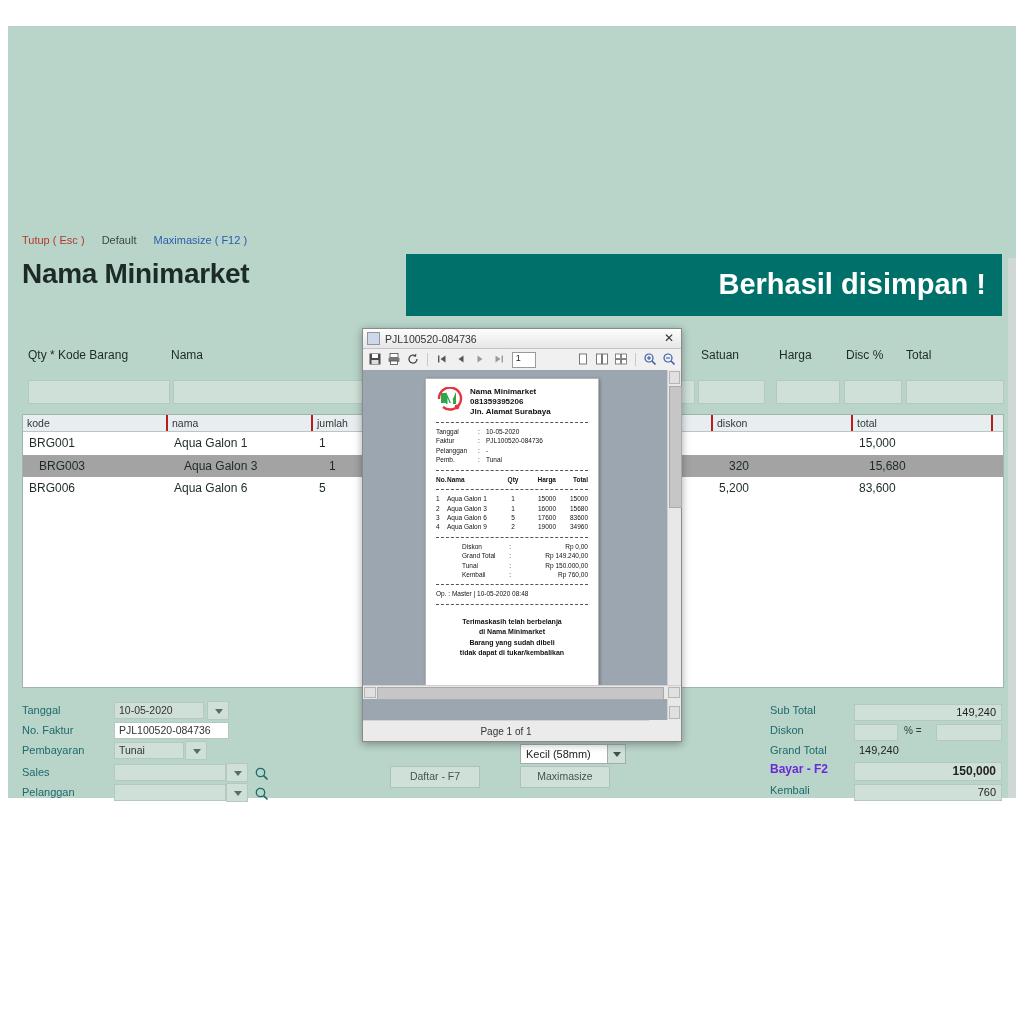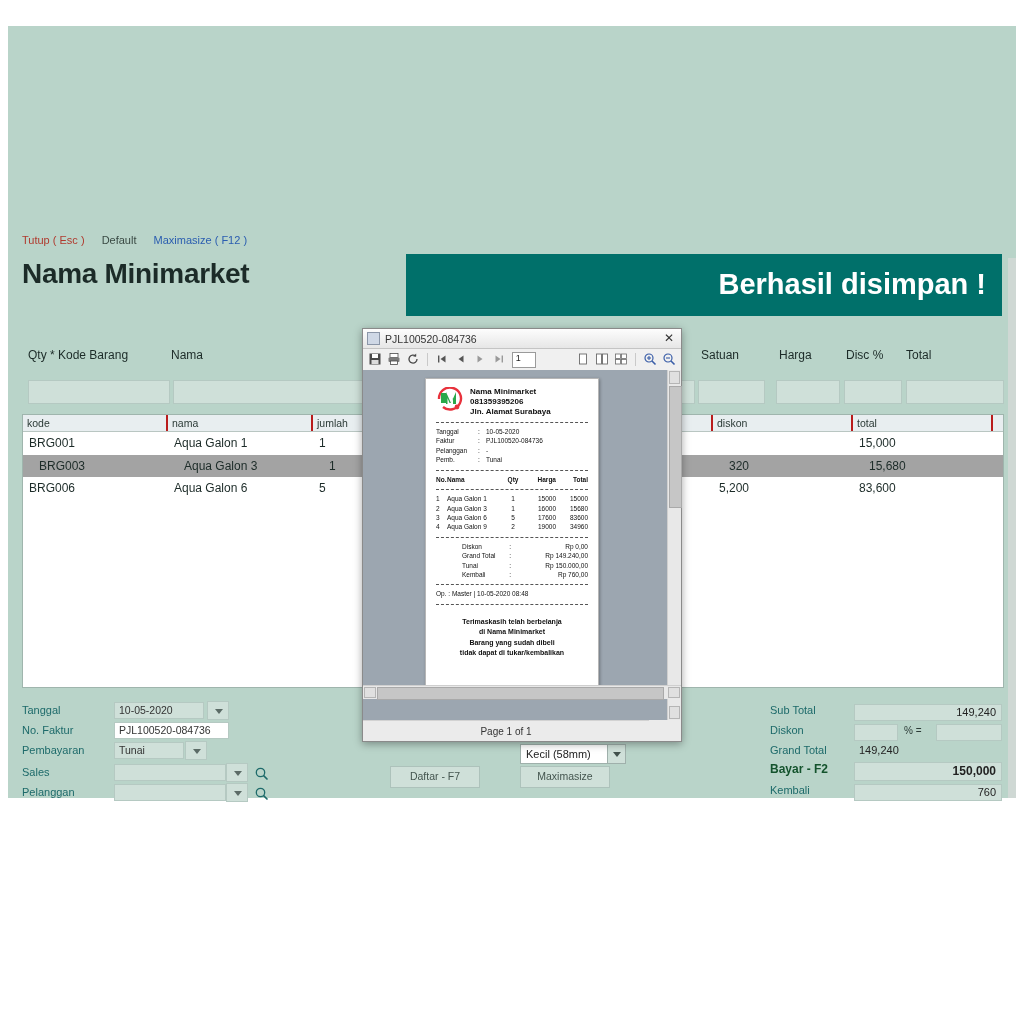--- a/index.html
+++ b/index.html
@@ -46,21 +46,21 @@
   .btn{position:absolute;background:#cfe0d9;border:1px solid #adc2bb;font-size:10.5px;color:#44554f;height:20px;line-height:19px;text-align:center;}
   .selbox{position:absolute;background:#fff;border:1px solid #9fb0ab;font-size:11px;color:#222;height:20px;line-height:19px;padding-left:5px;box-sizing:border-box;}
   .selbox .arrow{position:absolute;right:0;top:0;width:17px;height:18px;background:#cfe0d9;border-left:1px solid #9fb0ab;}
   .selbox .arrow:after{content:"";position:absolute;left:5px;top:7px;border-left:4px solid transparent;border-right:4px solid transparent;border-top:5px solid #41514c;}
   
   .totals{position:absolute;left:762px;top:678px;width:240px;font-size:11px;color:#1d6a6a;}
   .trow{position:absolute;height:20px;}
   .tlabel{position:absolute;left:0;}
   .tbox{position:absolute;left:84px;width:148px;height:17px;background:#cfe0d9;border:1px solid #b5c9c2;font-size:11px;color:#222;text-align:right;padding:1px 5px;box-sizing:border-box;}
   .tplain{position:absolute;left:84px;width:148px;font-size:11px;color:#222;padding-left:5px;box-sizing:border-box;}
-  .bold-teal{font-weight:bold;color:#14532d;}
+  .bold-teal{font-weight:bold;color:#6d28d9;}
   
   .dlg{position:absolute;left:354px;top:302px;width:318px;height:412px;background:#ebebeb;border:1px solid #8a8a8a;box-shadow:0 2px 8px rgba(0,0,0,.35);}
   .dlg-title{height:19px;background:linear-gradient(#fdfdfd,#e6e6e6);border-bottom:1px solid #c4c4c4;font-size:10.5px;color:#333;display:flex;align-items:center;padding:0 4px;}
   .dlg-ico{width:11px;height:11px;background:#cfd8e6;border:1px solid #8b96a8;margin-right:5px;}
   .dlg-close{margin-left:auto;width:16px;height:15px;text-align:center;line-height:14px;font-size:12px;color:#333;}
   .dlg-tools{height:21px;background:#f0f0f0;border-bottom:1px solid #cfcfcf;display:flex;align-items:center;padding:0 4px;gap:3px;}
   .tool{width:15px;height:15px;border:1px solid transparent;display:inline-block;position:relative;}
   .tool svg{display:block;}
   .tool-sep{width:1px;height:13px;background:#c9c9c9;margin:0 3px;}
   .pagebox{position:absolute;width:22px;height:14px;background:#fff;border:1px solid #9a9a9a;}

